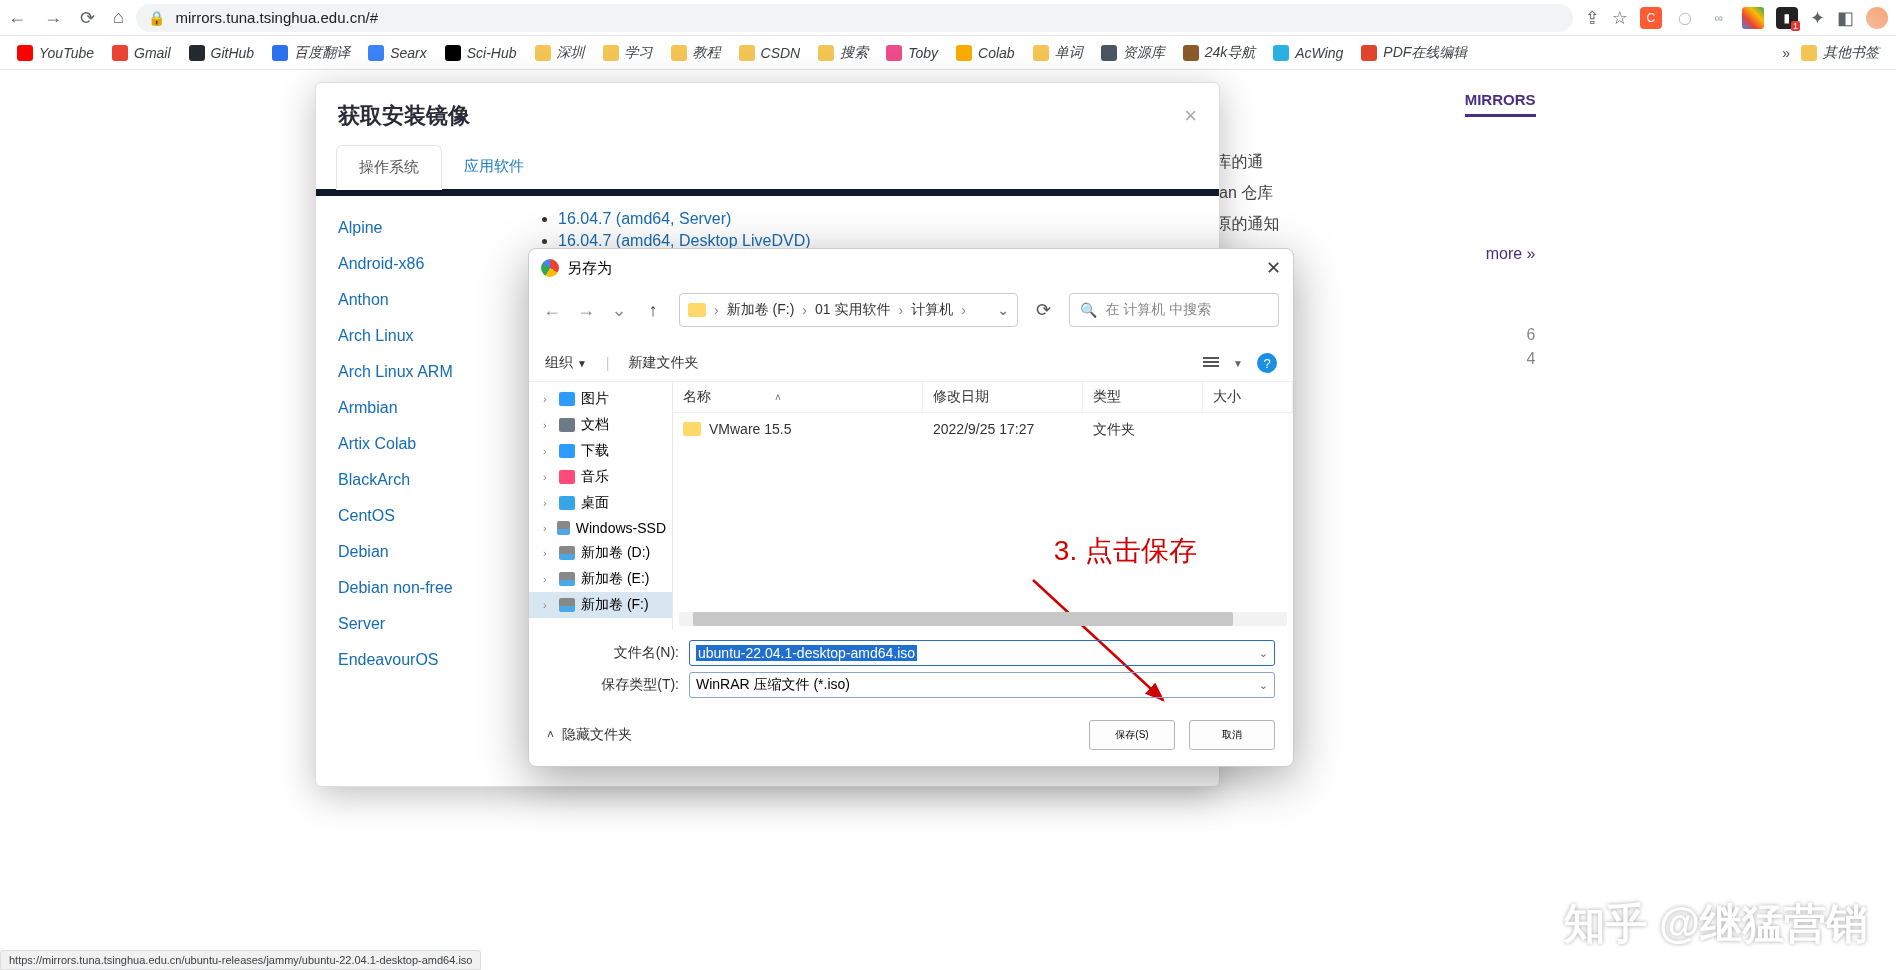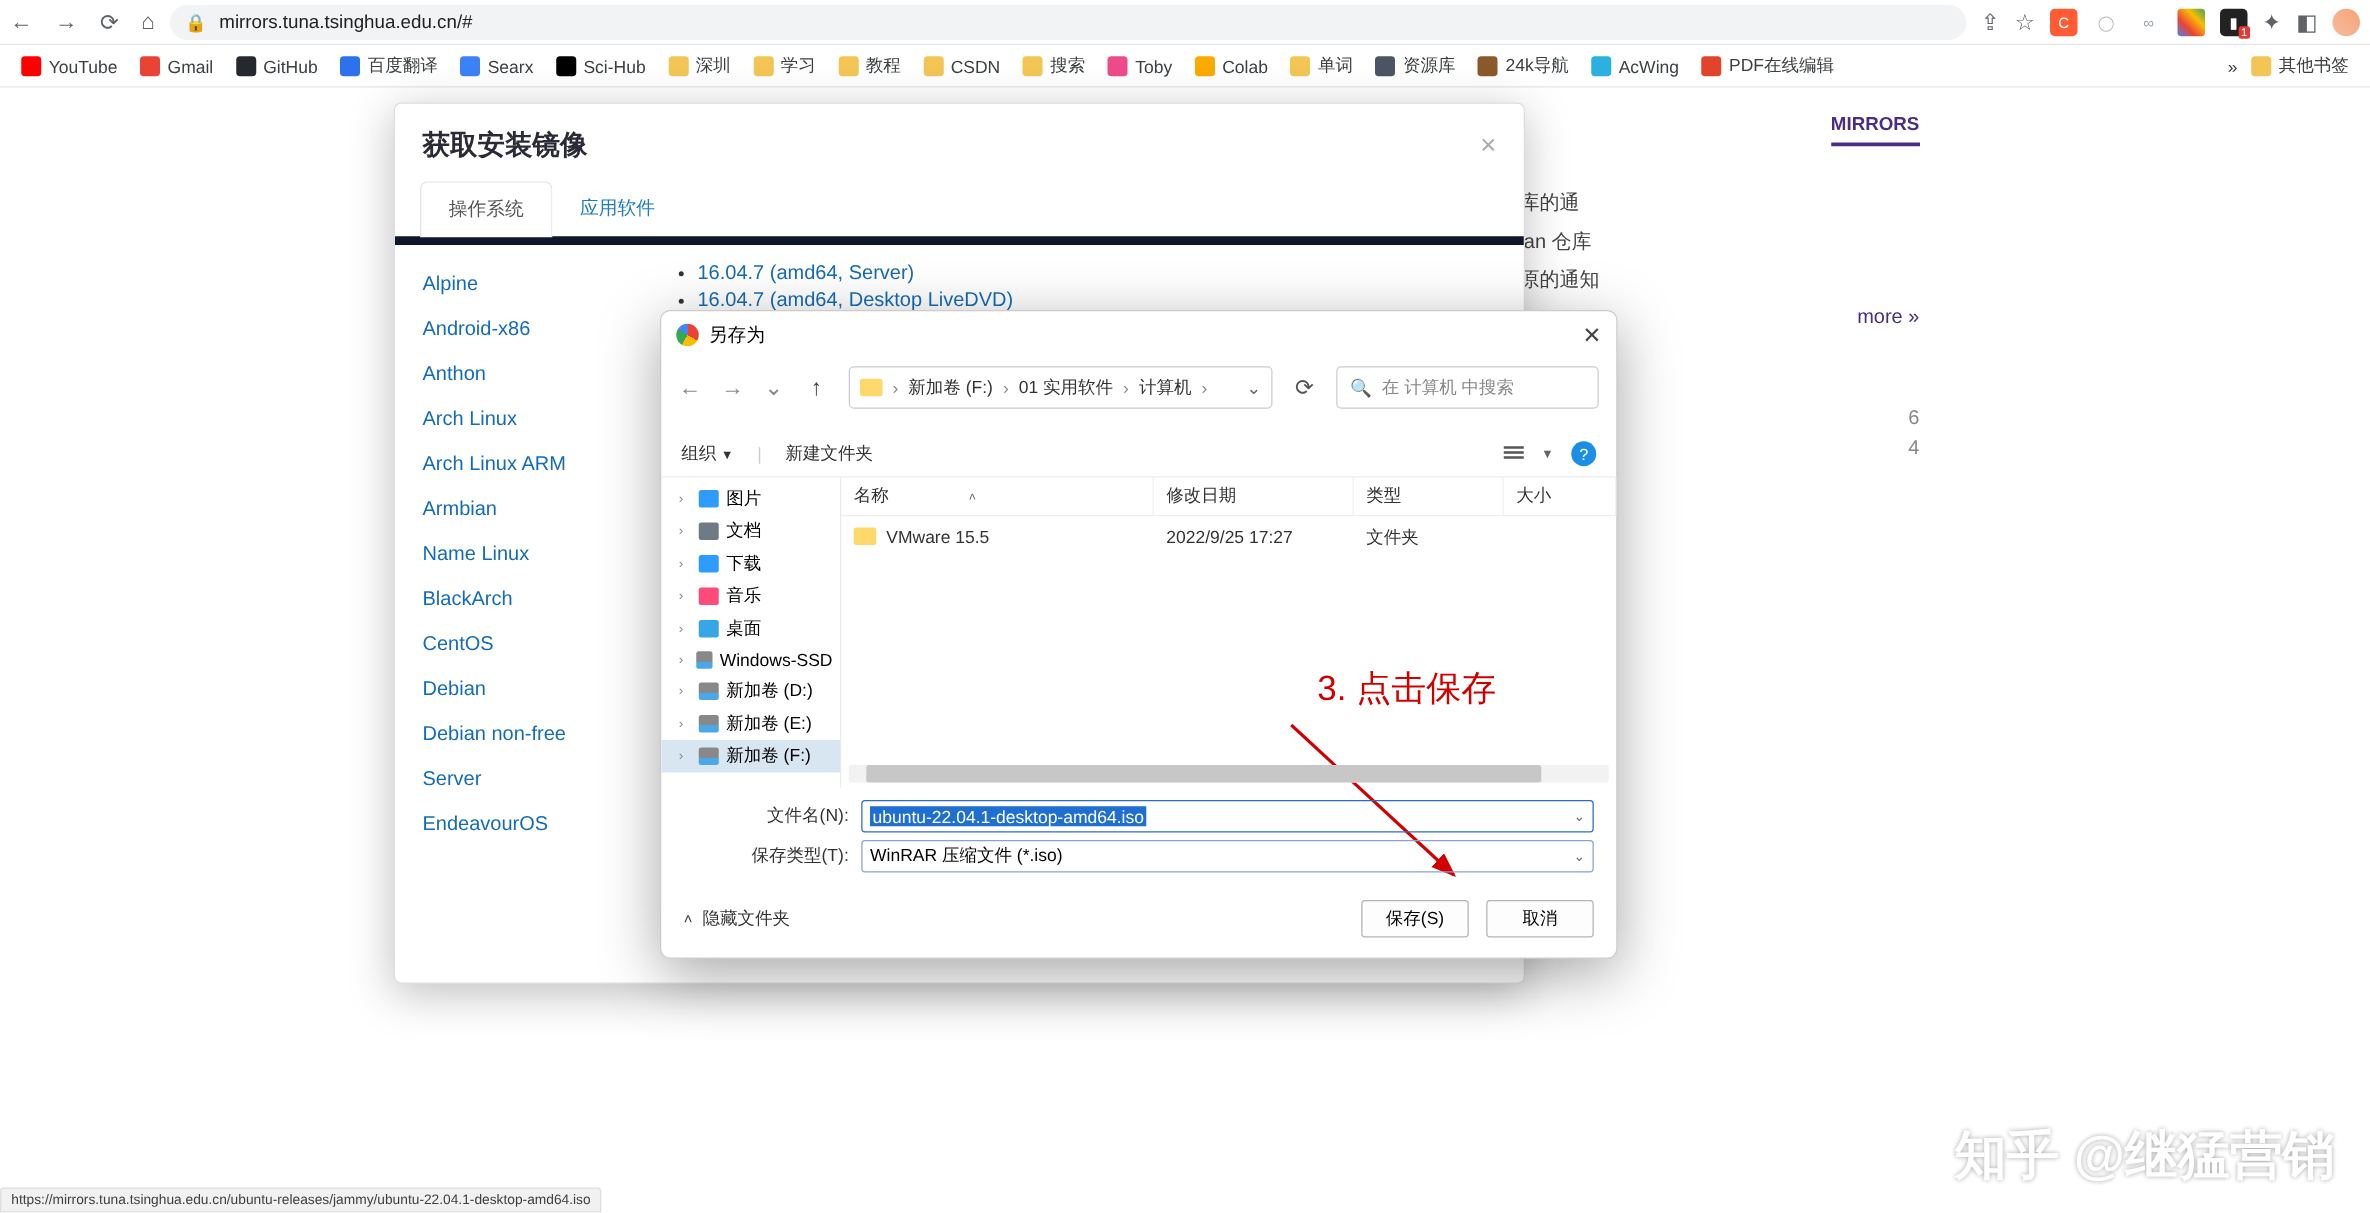--- a/index.html
+++ b/index.html
@@ -9,21 +9,21 @@
 .chrome-top { height:36px; display:flex; align-items:center; padding:0 8px; gap:12px; border-bottom:1px solid #e6e6e6; }
 .chrome-top .nav-icons { display:flex; gap:18px; color:#5f6368; font-size:18px; }
 .chrome-top .nav-icons span { cursor:pointer; }
 .addr { flex:1; display:flex; align-items:center; gap:10px; height:28px; border-radius:14px; background:#f1f3f4; padding:0 12px; font-size:15px; color:#202124; }
 .addr .lock { color:#5f6368; font-size:14px; }
 .chrome-right { display:flex; gap:12px; align-items:center; color:#5f6368; font-size:18px; }
 .ext-icon { width:22px; height:22px; border-radius:4px; display:inline-flex; align-items:center; justify-content:center; font-size:12px; }
 .avatar-ic { width:22px; height:22px; border-radius:50%; background:linear-gradient(45deg,#f8bba0,#f5a375); }
 
 .bookmarks { height:34px; display:flex; align-items:center; gap:4px; padding:0 10px; font-size:14px; color:#3c4043; border-bottom:1px solid #e6e6e6; }
-.bm { display:flex; align-items:center; gap:6px; padding:3px 7px; border-radius:4px; cursor:pointer; white-space:nowrap; }
+.bm { display:flex; align-items:center; gap:6px; padding:3px 7px; border-radius:4px; cursor:pointer; white-space:nowrap;font-style:italic; }
 .bm-ic { width:16px; height:16px; border-radius:3px; display:inline-block; }
 
 
 .page { position:relative; height:900px; }
 .container { width:1175px; margin:0 auto; padding-top:14px; }
 .header { display:flex; align-items:center; gap:10px; }
 .logo { width:58px; height:40px; background:#1b4172; border-radius:8px 18px 4px 18px; position:relative; margin-right:4px; }
 .logo:before { content:""; position:absolute; right:-4px; top:6px; width:14px; height:14px; background:#78c0e8; border-radius:50% 50% 0 50%; }
 .uni { font-size:16px; color:#333; font-weight:500; }
 .top-nav { margin-left:auto; display:flex; gap:26px; font-size:15px; color:#484254; }
@@ -106,21 +106,21 @@
 .fld { display:flex; align-items:center; gap:10px; margin-bottom:6px; font-size:14px; }
 .fld label { width:80px; text-align:right; color:#333; }
 .fld .box { flex:1; height:26px; border:1px solid #8aa3c8; border-radius:3px; display:flex; align-items:center; padding:0 6px; font-size:14px; position:relative; }
 .fld .box.fname { border-color:#2a6cc4; }
 .fld .selected { background:#1f6fd0; color:#fff; padding:0 2px; }
 .fld .dd2 { position:absolute; right:6px; color:#666; font-size:11px; }
 
 .sd-footer { display:flex; align-items:center; padding:10px 18px 16px; gap:14px; }
 .hide { display:flex; align-items:center; gap:8px; font-size:14px; color:#333; }
 .hide .caret { font-size:12px; }
-.btn { margin-left:auto; min-width:86px; height:30px; border:1px solid #b4b4b4; background:#fdfdfd; border-radius:3px; font-size:14px; cursor:pointer; }
+.btn { margin-left:auto; min-width:86px; height:30px; border:1px solid #b4b4b4; background:#fdfdfd; border-radius:3px; font-size:10px; cursor:pointer; }
 .btn + .btn { margin-left:0; }
 
 .status { position:absolute; left:0; bottom:0; background:#f1f1f1; border:1px solid #ddd; border-radius:3px 3px 0 0; padding:3px 8px; font-size:11px; color:#3c4043; }
 
 .wm { position:absolute; right:28px; bottom:18px; font-size:42px; color:#fff; opacity:0.88; font-weight:600; display:flex; align-items:center; gap:14px; text-shadow:0 0 4px rgba(0,0,0,0.4); }
 .wm .z { width:46px; height:46px; border-radius:8px; background:#fff3; display:inline-block; }
 </style>
 </head>
 <body>
 
@@ -335,21 +335,21 @@
         <div class="tab">应用软件</div>
       </div>
       <div class="modal-body">
         <div class="dist-list" id="dist-list">
             <div class="d">Alpine</div>
             <div class="d">Android-x86</div>
             <div class="d">Anthon</div>
             <div class="d">Arch Linux</div>
             <div class="d">Arch Linux ARM</div>
             <div class="d">Armbian</div>
-            <div class="d">Name Linux</div>
+            <div class="d">Artix Colab</div>
             <div class="d">BlackArch</div>
             <div class="d">CentOS</div>
             <div class="d">Debian</div>
             <div class="d">Debian non-free</div>
             <div class="d">Server</div>
             <div class="d">EndeavourOS</div>
           </div>
         <div class="ver-list">
           <ul id="ver-list">
               <li><a>16.04.7 (amd64, Server)</a></li>

